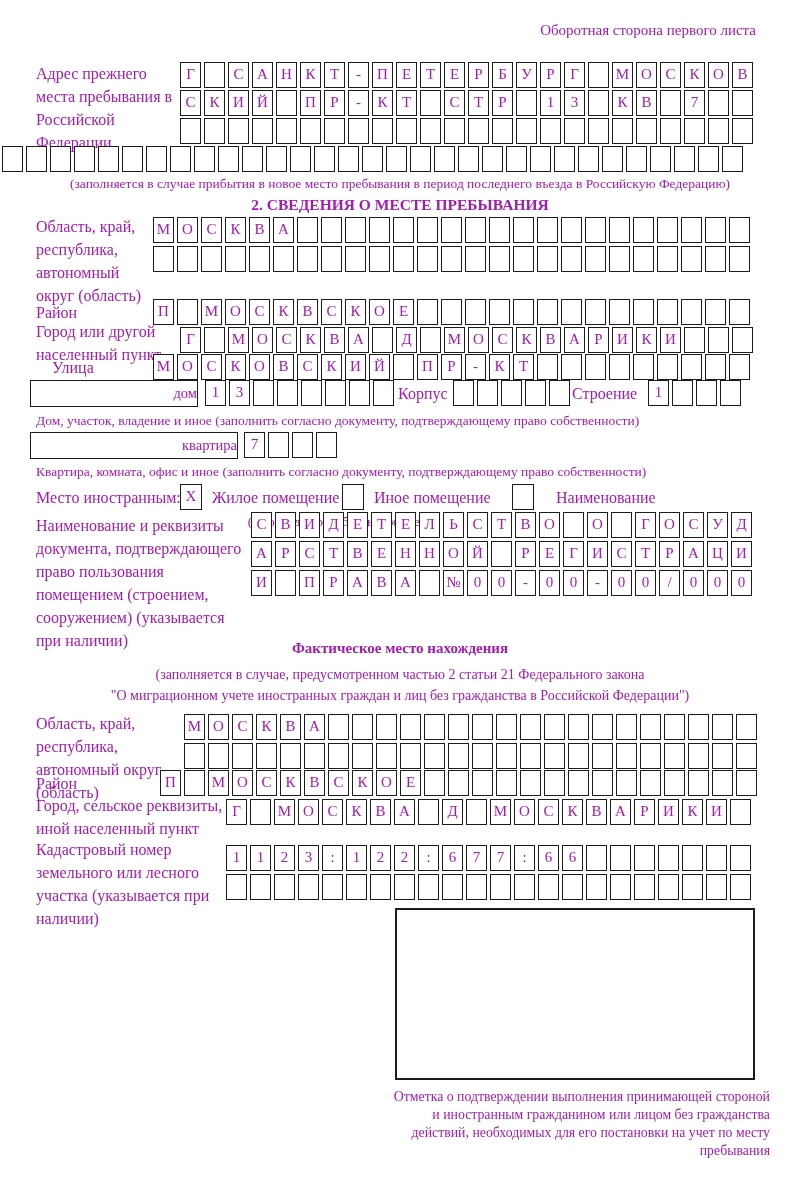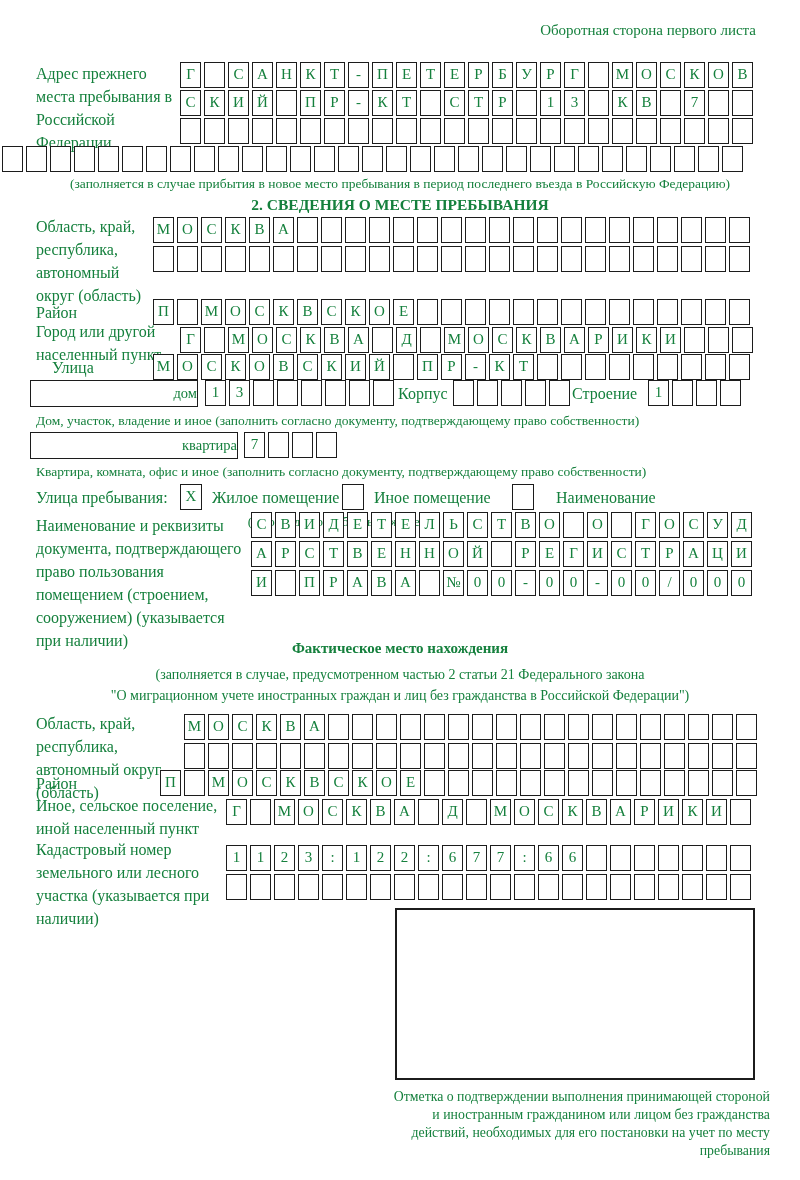--- a/index.html
+++ b/index.html
@@ -1,17 +1,17 @@
 <!DOCTYPE html>
 <html><head>
 <meta charset="utf-8">
 <style>
   html,body{margin:0;padding:0;background:#fff;}
   .page{position:relative;width:800px;height:1180px;background:#fff;
-        font-family:"Liberation Serif","DejaVu Serif",serif;color:#15803d;overflow:hidden;}
+        font-family:"Liberation Serif","DejaVu Serif",serif;color:#a21caf;overflow:hidden;}
   .abs{position:absolute;}
   .lbl{font-size:16px;line-height:23px;}
   .note{font-size:13.5px;line-height:17px;}
   .center{left:0;width:800px;text-align:center;}
   .title{font-weight:bold;font-size:15.5px;}
   .topnote{font-size:15px;right:44px;top:22px;}
   .cr{white-space:nowrap;}
   .cell{display:inline-block;width:21px;height:26px;box-sizing:border-box;
         border:1.5px solid #1c1c1c;margin-right:3px;text-align:center;
         line-height:23px;font-size:15px;vertical-align:top;background:#fff;}
@@ -56,21 +56,21 @@
   <div class="abs lbl" style="left:398px;top:382px">Корпус</div>
   <div class="abs cr" style="left:453px;top:380px"><span class="cell"></span><span class="cell"></span><span class="cell"></span><span class="cell"></span><span class="cell"></span></div>
   <div class="abs lbl" style="left:572px;top:382px">Строение</div>
   <div class="abs cr" style="left:648px;top:380px"><span class="cell">1</span><span class="cell"></span><span class="cell"></span><span class="cell"></span></div>
   <div class="abs note" style="left:36px;top:412px">Дом, участок, владение и иное (заполнить согласно документу, подтверждающему право собственности)</div>
 
   <div class="abs boxlabel" style="left:30px;top:432px;width:208px">квартира</div>
   <div class="abs cr" style="left:244px;top:432px"><span class="cell">7</span><span class="cell"></span><span class="cell"></span><span class="cell"></span></div>
   <div class="abs note" style="left:36px;top:463px">Квартира, комната, офис и иное (заполнить согласно документу, подтверждающему право собственности)</div>
 
-  <div class="abs lbl" style="left:36px;top:486px">Улица пребывания:</div>
+  <div class="abs lbl" style="left:36px;top:486px">Место иностранным:</div>
   <span class="abs cb" style="left:180px;top:484px">X</span>
   <div class="abs lbl" style="left:212px;top:486px">Жилое помещение</div>
   <span class="abs cb" style="left:342px;top:484px"></span>
   <div class="abs lbl" style="left:374px;top:486px">Иное помещение</div>
   <span class="abs cb" style="left:512px;top:484px"></span>
   <div class="abs lbl" style="left:556px;top:486px">Наименование</div>
   <div class="abs note" style="left:0;top:513px;width:672px;text-align:center">(Необходимо выбрать нужное)</div>
 
   <div class="abs lbl" style="left:36px;top:514px;width:212px">Наименование и реквизиты документа, подтверждающего право пользования помещением (строением, сооружением) (указывается при наличии)</div>
   <div class="abs cr" style="left:251px;top:512px"><span class="cell">С</span><span class="cell">В</span><span class="cell">И</span><span class="cell">Д</span><span class="cell">Е</span><span class="cell">Т</span><span class="cell">Е</span><span class="cell">Л</span><span class="cell">Ь</span><span class="cell">С</span><span class="cell">Т</span><span class="cell">В</span><span class="cell">О</span><span class="cell"></span><span class="cell">О</span><span class="cell"></span><span class="cell">Г</span><span class="cell">О</span><span class="cell">С</span><span class="cell">У</span><span class="cell">Д</span></div>
@@ -81,21 +81,21 @@
   <div class="abs note center" style="top:666px;font-size:14px">(заполняется в случае, предусмотренном частью 2 статьи 21 Федерального закона</div>
   <div class="abs note center" style="top:687px;font-size:14px">"О миграционном учете иностранных граждан и лиц без гражданства в Российской Федерации")</div>
 
   <div class="abs lbl" style="left:36px;top:712px;width:150px">Область, край, республика, автономный округ (область)</div>
   <div class="abs cr" style="left:184px;top:714px"><span class="cell">М</span><span class="cell">О</span><span class="cell">С</span><span class="cell">К</span><span class="cell">В</span><span class="cell">А</span><span class="cell"></span><span class="cell"></span><span class="cell"></span><span class="cell"></span><span class="cell"></span><span class="cell"></span><span class="cell"></span><span class="cell"></span><span class="cell"></span><span class="cell"></span><span class="cell"></span><span class="cell"></span><span class="cell"></span><span class="cell"></span><span class="cell"></span><span class="cell"></span><span class="cell"></span><span class="cell"></span></div>
   <div class="abs cr" style="left:184px;top:743px"><span class="cell"></span><span class="cell"></span><span class="cell"></span><span class="cell"></span><span class="cell"></span><span class="cell"></span><span class="cell"></span><span class="cell"></span><span class="cell"></span><span class="cell"></span><span class="cell"></span><span class="cell"></span><span class="cell"></span><span class="cell"></span><span class="cell"></span><span class="cell"></span><span class="cell"></span><span class="cell"></span><span class="cell"></span><span class="cell"></span><span class="cell"></span><span class="cell"></span><span class="cell"></span><span class="cell"></span></div>
 
   <div class="abs lbl" style="left:36px;top:772px">Район</div>
   <div class="abs cr" style="left:160px;top:770px"><span class="cell">П</span><span class="cell"></span><span class="cell">М</span><span class="cell">О</span><span class="cell">С</span><span class="cell">К</span><span class="cell">В</span><span class="cell">С</span><span class="cell">К</span><span class="cell">О</span><span class="cell">Е</span><span class="cell"></span><span class="cell"></span><span class="cell"></span><span class="cell"></span><span class="cell"></span><span class="cell"></span><span class="cell"></span><span class="cell"></span><span class="cell"></span><span class="cell"></span><span class="cell"></span><span class="cell"></span><span class="cell"></span><span class="cell"></span></div>
 
-  <div class="abs lbl" style="left:36px;top:794px;width:190px">Иное, сельское поселение, иной населенный пункт</div>
+  <div class="abs lbl" style="left:36px;top:794px;width:190px">Город, сельское реквизиты, иной населенный пункт</div>
   <div class="abs cr" style="left:226px;top:799px"><span class="cell">Г</span><span class="cell"></span><span class="cell">М</span><span class="cell">О</span><span class="cell">С</span><span class="cell">К</span><span class="cell">В</span><span class="cell">А</span><span class="cell"></span><span class="cell">Д</span><span class="cell"></span><span class="cell">М</span><span class="cell">О</span><span class="cell">С</span><span class="cell">К</span><span class="cell">В</span><span class="cell">А</span><span class="cell">Р</span><span class="cell">И</span><span class="cell">К</span><span class="cell">И</span><span class="cell"></span></div>
 
   <div class="abs lbl" style="left:36px;top:838px;width:180px">Кадастровый номер земельного или лесного участка (указывается при наличии)</div>
   <div class="abs cr" style="left:226px;top:845px"><span class="cell">1</span><span class="cell">1</span><span class="cell">2</span><span class="cell">3</span><span class="cell">:</span><span class="cell">1</span><span class="cell">2</span><span class="cell">2</span><span class="cell">:</span><span class="cell">6</span><span class="cell">7</span><span class="cell">7</span><span class="cell">:</span><span class="cell">6</span><span class="cell">6</span><span class="cell"></span><span class="cell"></span><span class="cell"></span><span class="cell"></span><span class="cell"></span><span class="cell"></span><span class="cell"></span></div>
   <div class="abs cr" style="left:226px;top:874px"><span class="cell"></span><span class="cell"></span><span class="cell"></span><span class="cell"></span><span class="cell"></span><span class="cell"></span><span class="cell"></span><span class="cell"></span><span class="cell"></span><span class="cell"></span><span class="cell"></span><span class="cell"></span><span class="cell"></span><span class="cell"></span><span class="cell"></span><span class="cell"></span><span class="cell"></span><span class="cell"></span><span class="cell"></span><span class="cell"></span><span class="cell"></span><span class="cell"></span></div>
 
   <div class="abs bigbox" style="left:395px;top:908px;width:360px;height:172px"></div>
   <div class="abs caption" style="left:385px;top:1088px;width:385px">Отметка о подтверждении выполнения принимающей стороной и иностранным гражданином или лицом без гражданства действий, необходимых для его постановки на учет по месту пребывания</div>
 
 </div>

